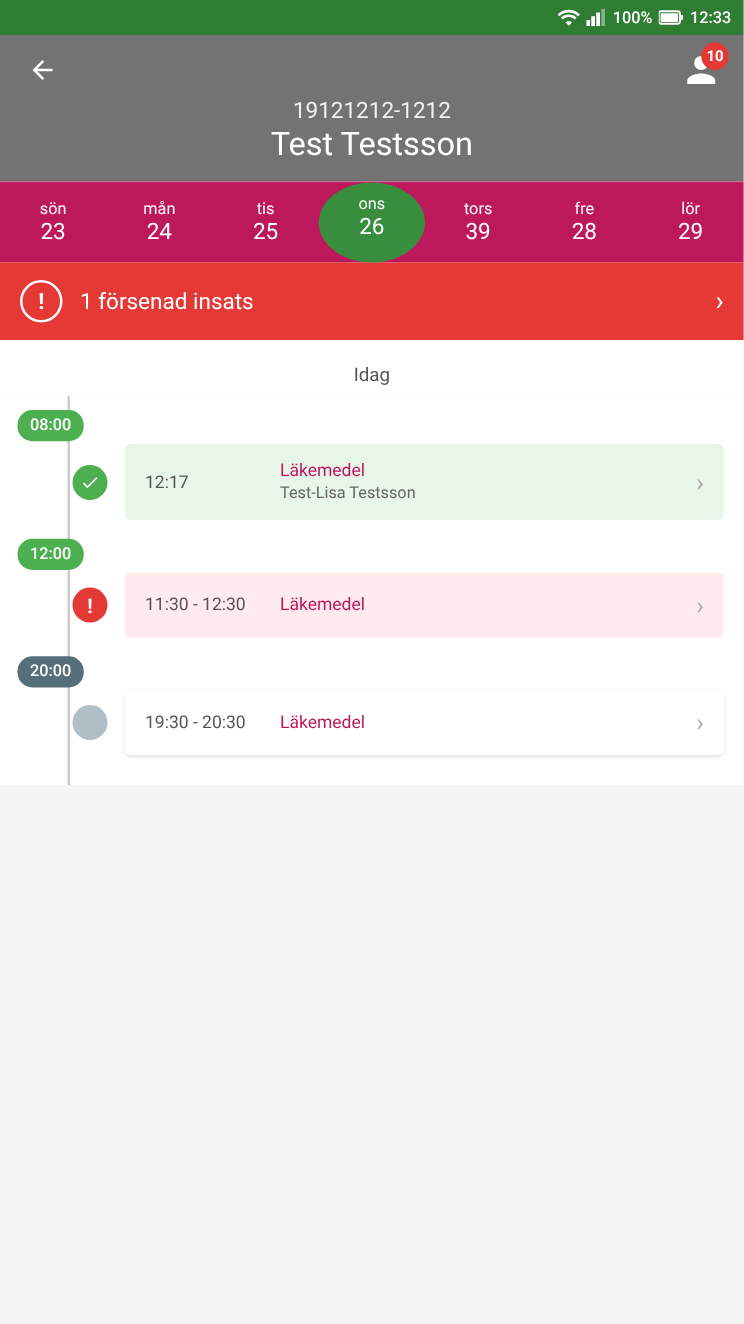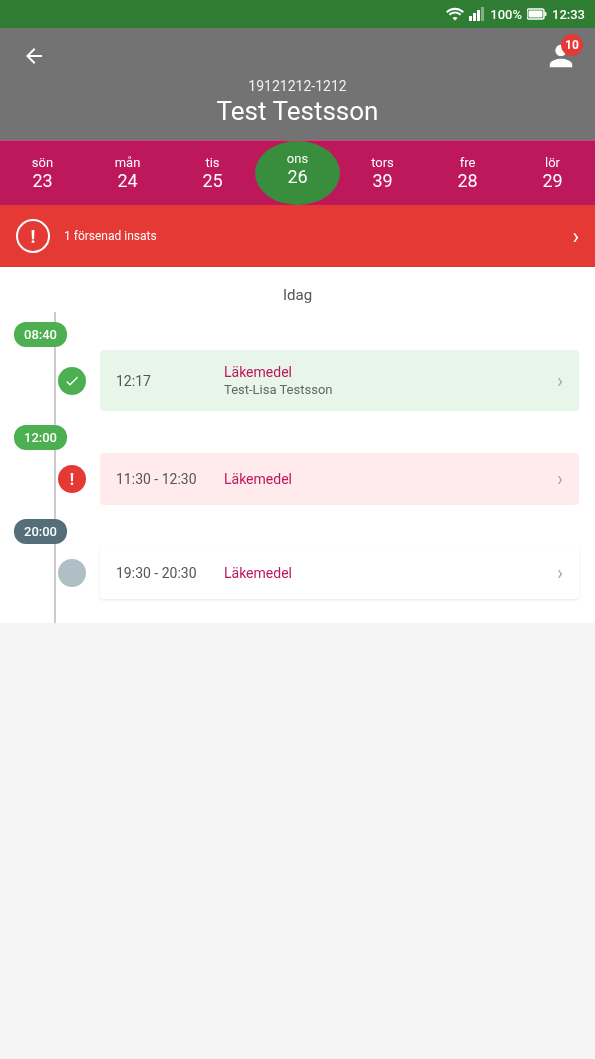--- a/index.html
+++ b/index.html
@@ -79,21 +79,21 @@
       width: 22px;
       height: 22px;
       font-size: 12px;
       font-weight: bold;
       display: flex;
       align-items: center;
       justify-content: center;
     }
     .user-id {
       color: white;
-      font-size: 14px;
+      font-size: 18px;
       opacity: 0.9;
       margin-bottom: 2px;
     }
     .user-name {
       color: white;
       font-size: 26px;
       font-weight: 400;
     }
 
     
@@ -160,21 +160,21 @@
       align-items: center;
       justify-content: center;
       color: white;
       font-size: 18px;
       font-weight: bold;
       flex-shrink: 0;
       margin-right: 14px;
     }
     .alert-text {
       color: white;
-      font-size: 12px;
+      font-size: 18px;
       flex: 1;
     }
     .alert-chevron {
       color: white;
       font-size: 22px;
     }
 
     
     .today-label {
       text-align: center;
@@ -371,21 +371,21 @@
   <div class="alert-chevron">›</div>
 </div>
 
 <div class="today-label">Idag</div>
 
 <div class="timeline-wrapper">
   <div class="tl-line"></div>
 
   <div class="tl-section" style="padding: 4px 0 18px 0;">
     <div class="tl-time-tag">
-      <span class="pill">08:40</span>
+      <span class="pill">08:00</span>
     </div>
     <div style="height: 8px;"></div>
   </div>
 
   <div class="tl-section" style="margin-bottom: 4px;">
     <div class="tl-dot green" style="background:#4caf50;">
       <svg width="16" height="16" viewBox="0 0 24 24" fill="white">
         <path d="M9 16.17L4.83 12l-1.42 1.41L9 19 21 7l-1.41-1.41z"></path>
       </svg>
     </div>

